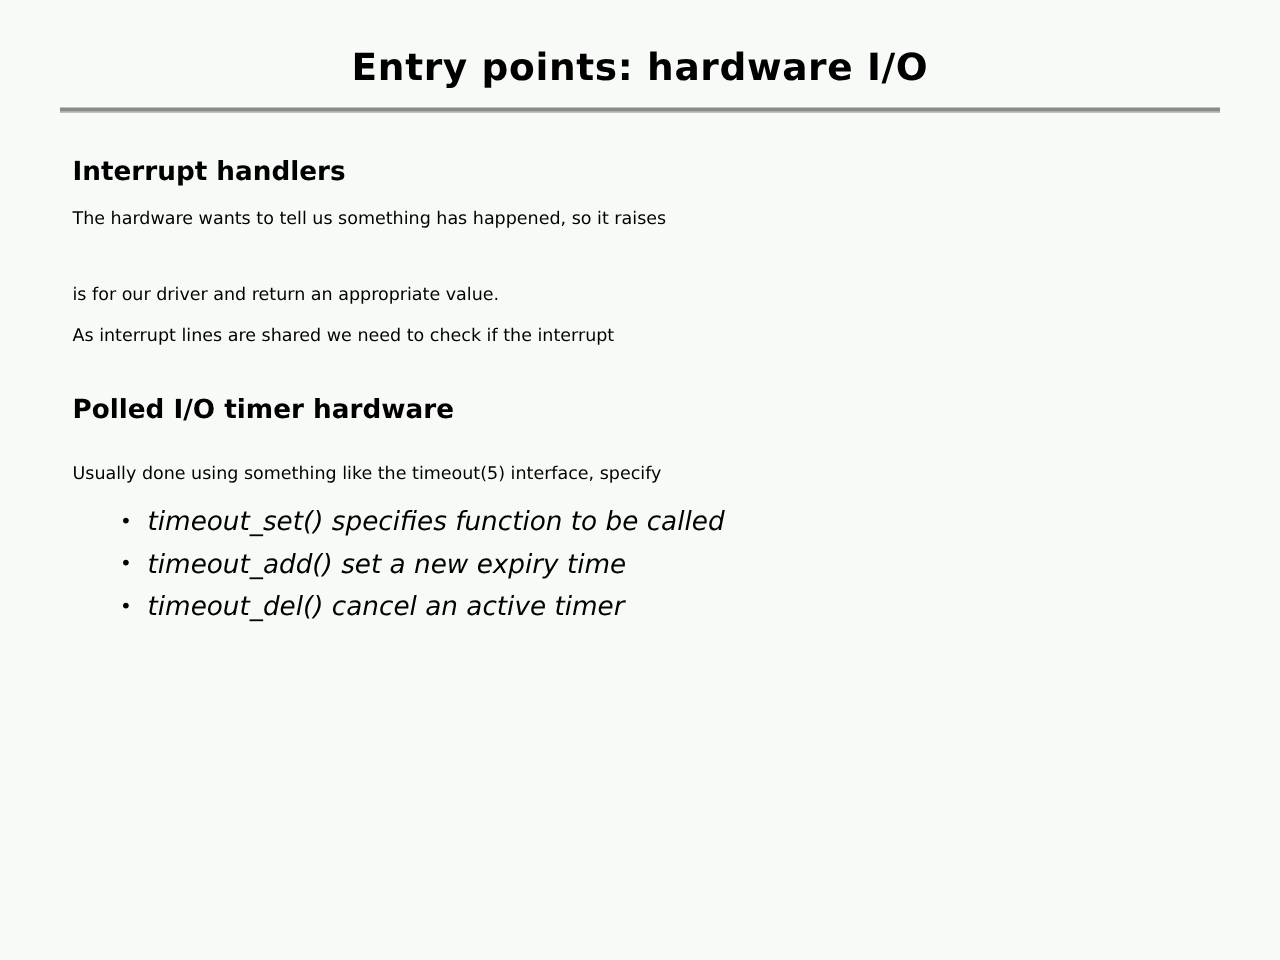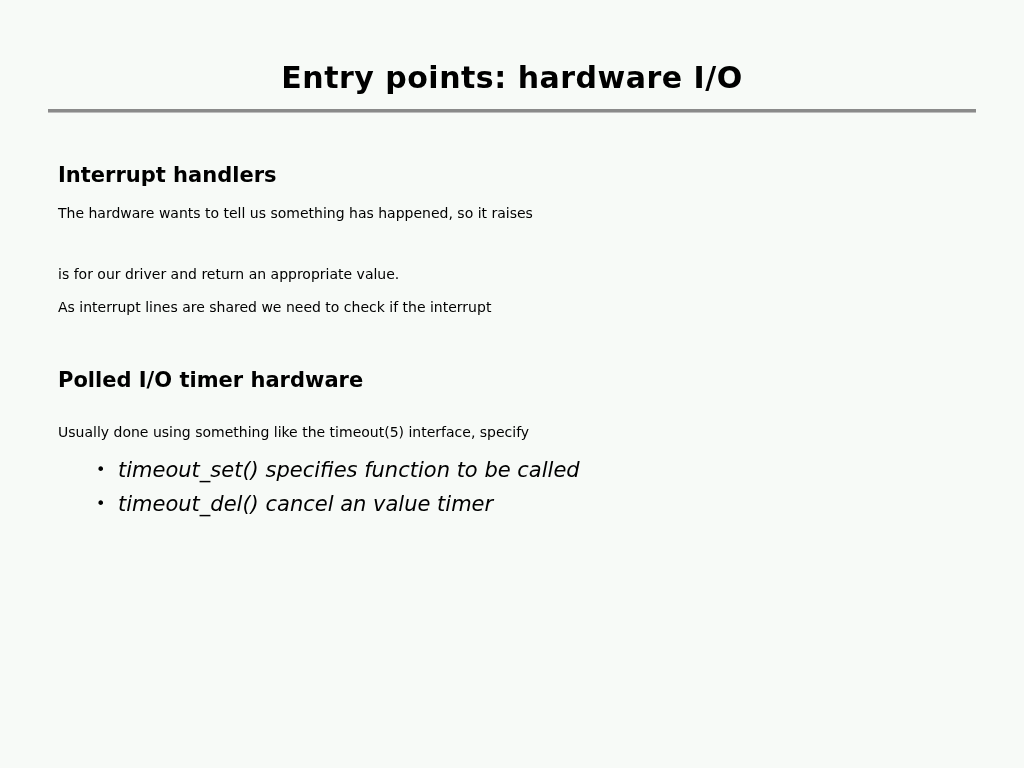--- a/index.html
+++ b/index.html
@@ -18,36 +18,36 @@
     position: relative;
     width: 1024px;
     height: 768px;
     box-sizing: border-box;
   }
   .slide-title {
     text-align: center;
     font-size: 30px;
     font-weight: bold;
     letter-spacing: 0.5px;
-    padding-top: 60px;
+    padding-top: 37px;
     color: #000;
   }
   .title-rule {
     margin: 14px 48px 0 48px;
     height: 3px;
     background: #8a8a8a;
     border-bottom: 1px solid #bdbdbd;
   }
   .content {
     padding: 34px 56px 0 58px;
   }
   .section-head {
     font-size: 21px;
     font-weight: bold;
-    margin: 16px 0 10px 0;
+    margin: 1px 0 10px 0;
   }
   .para {
     font-size: 14px;
     line-height: 33px;
     margin: 0;
   }
   .para .line {
     display: block;
     white-space: pre;
   }
@@ -105,18 +105,19 @@
       <div class="section-head">Polled I/O timer hardware</div>
 
       <div class="gap-sm"></div>
 
       <p class="para">
         <span class="line">Usually done using something like the timeout(5) interface, specify</span>
       </p>
 
       <ul class="bullets">
         <li>timeout_set() specifies function to be called</li>
-        <li>timeout_del() cancel an value timer</li>
+        <li>timeout_add() set a new expiry time</li>
+        <li>timeout_del() cancel an active timer</li>
       </ul>
     </div>
 
   </div>
 </div>
 
 </body></html>

